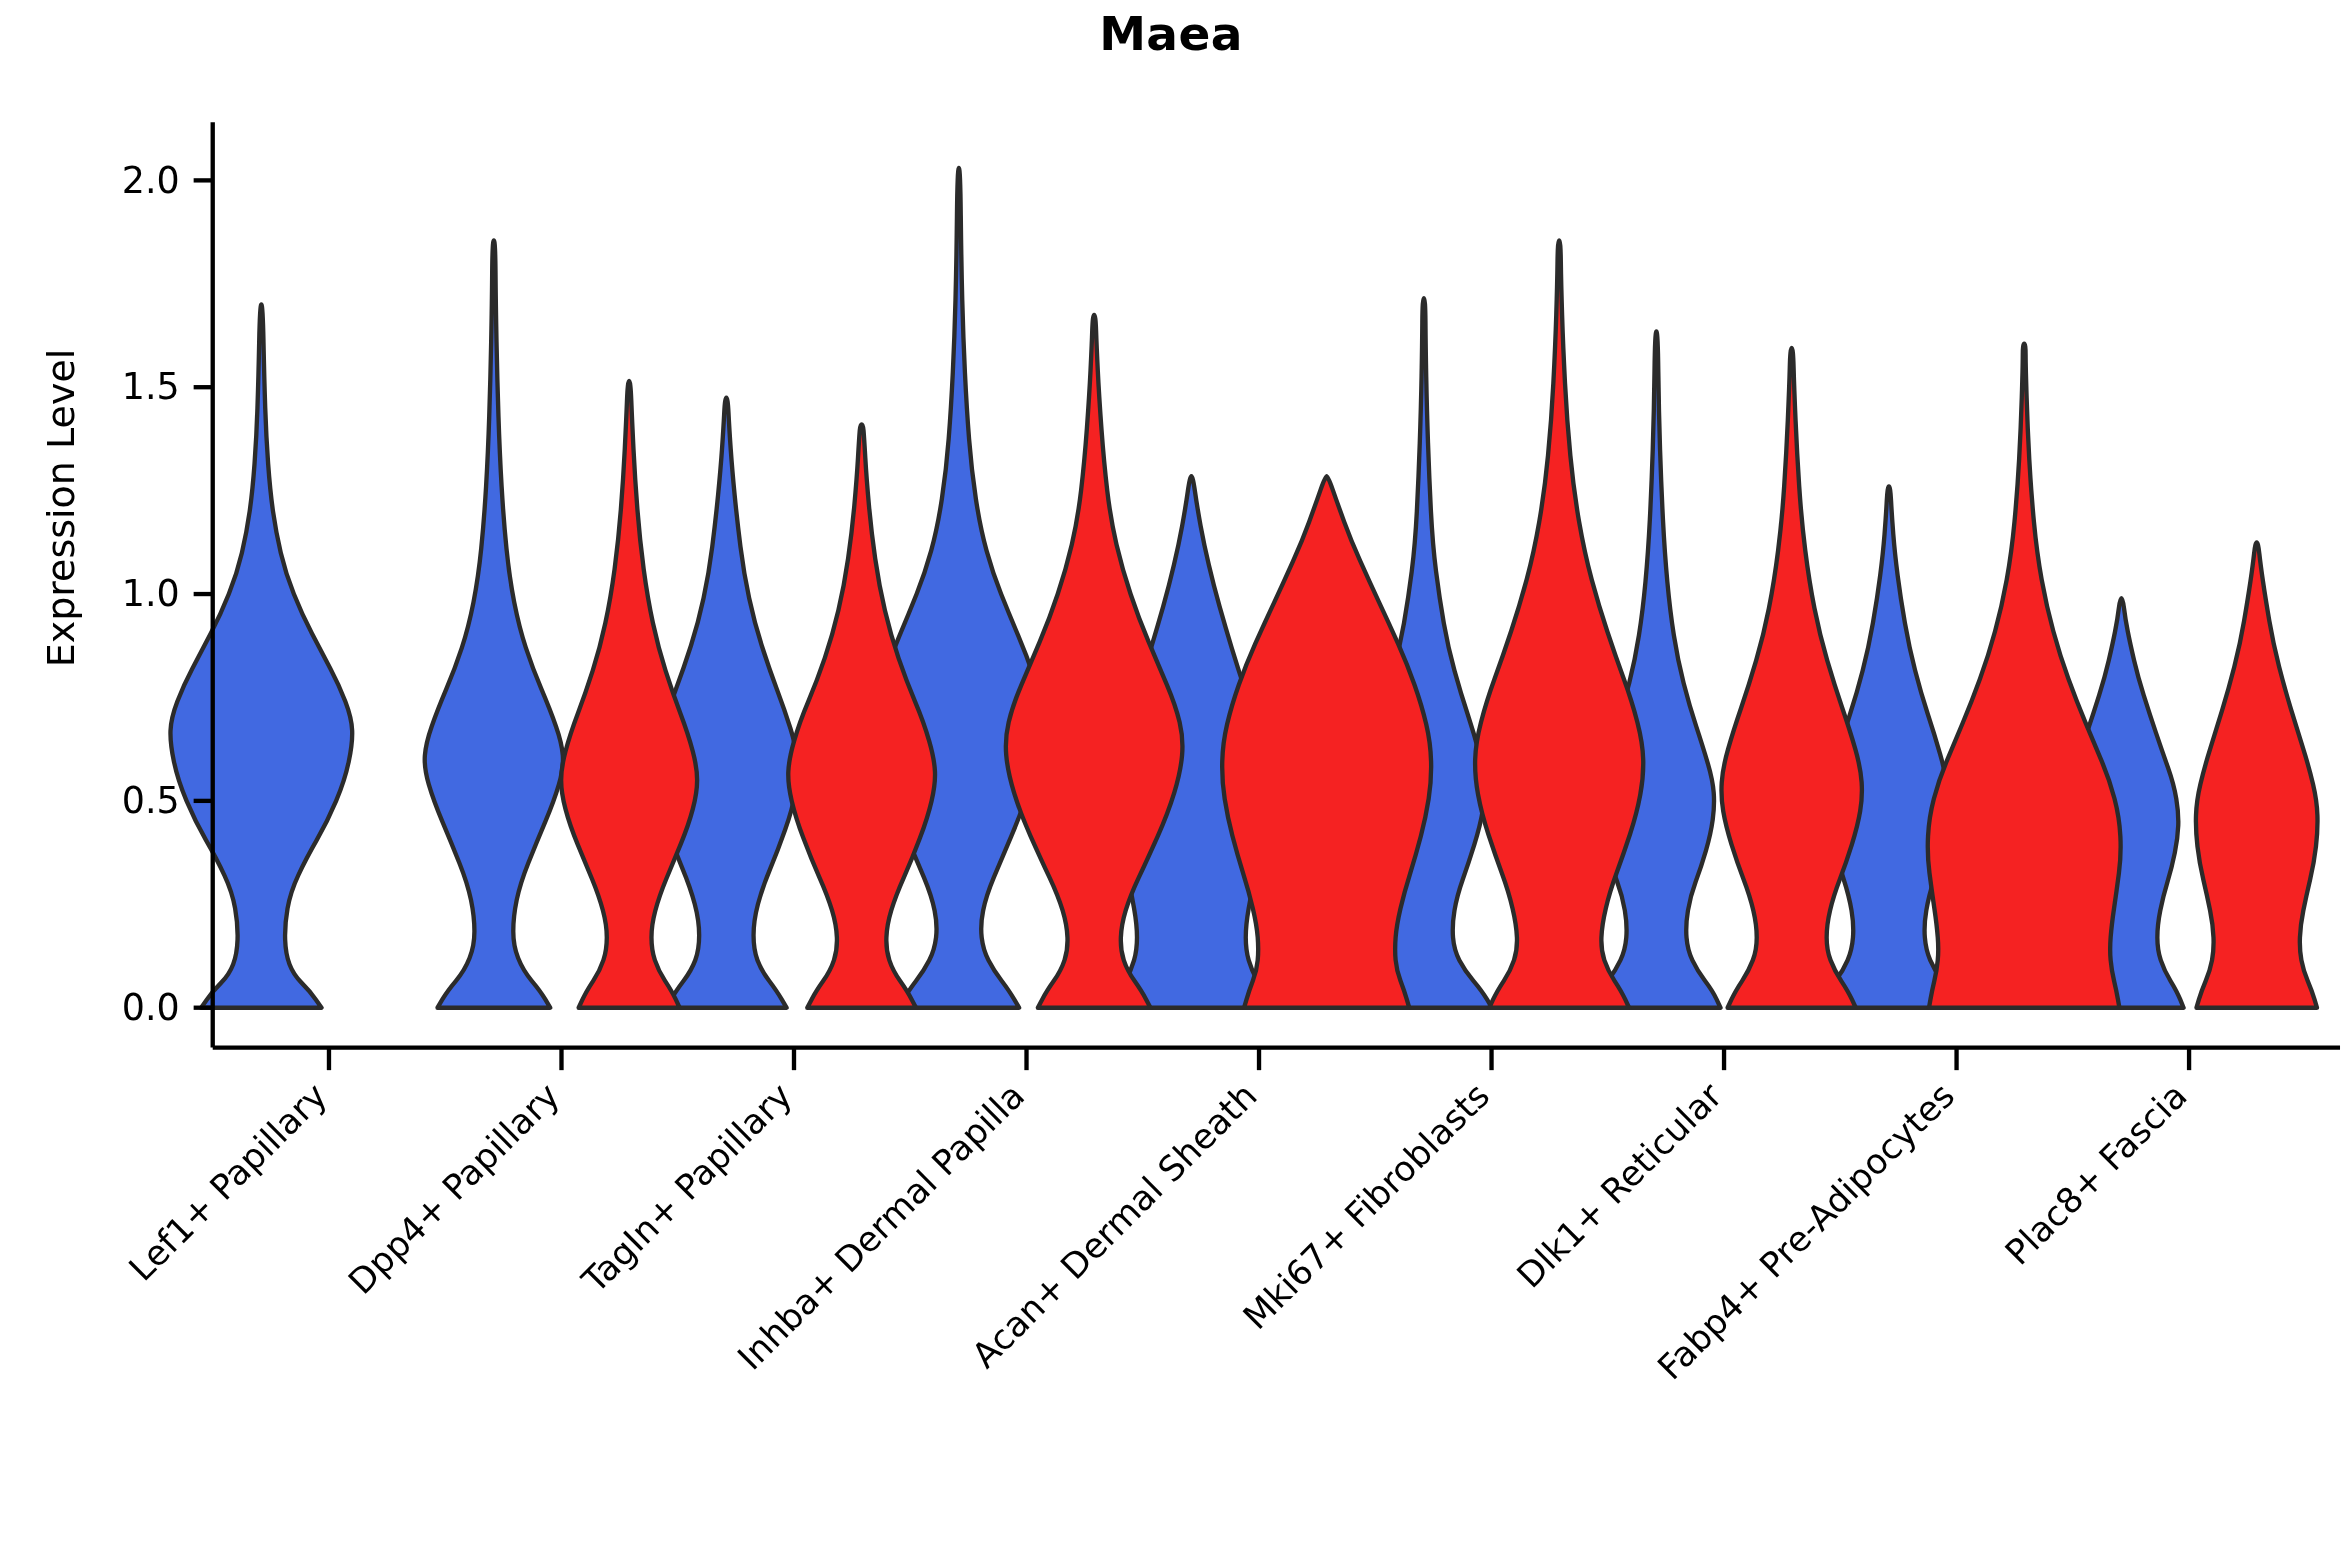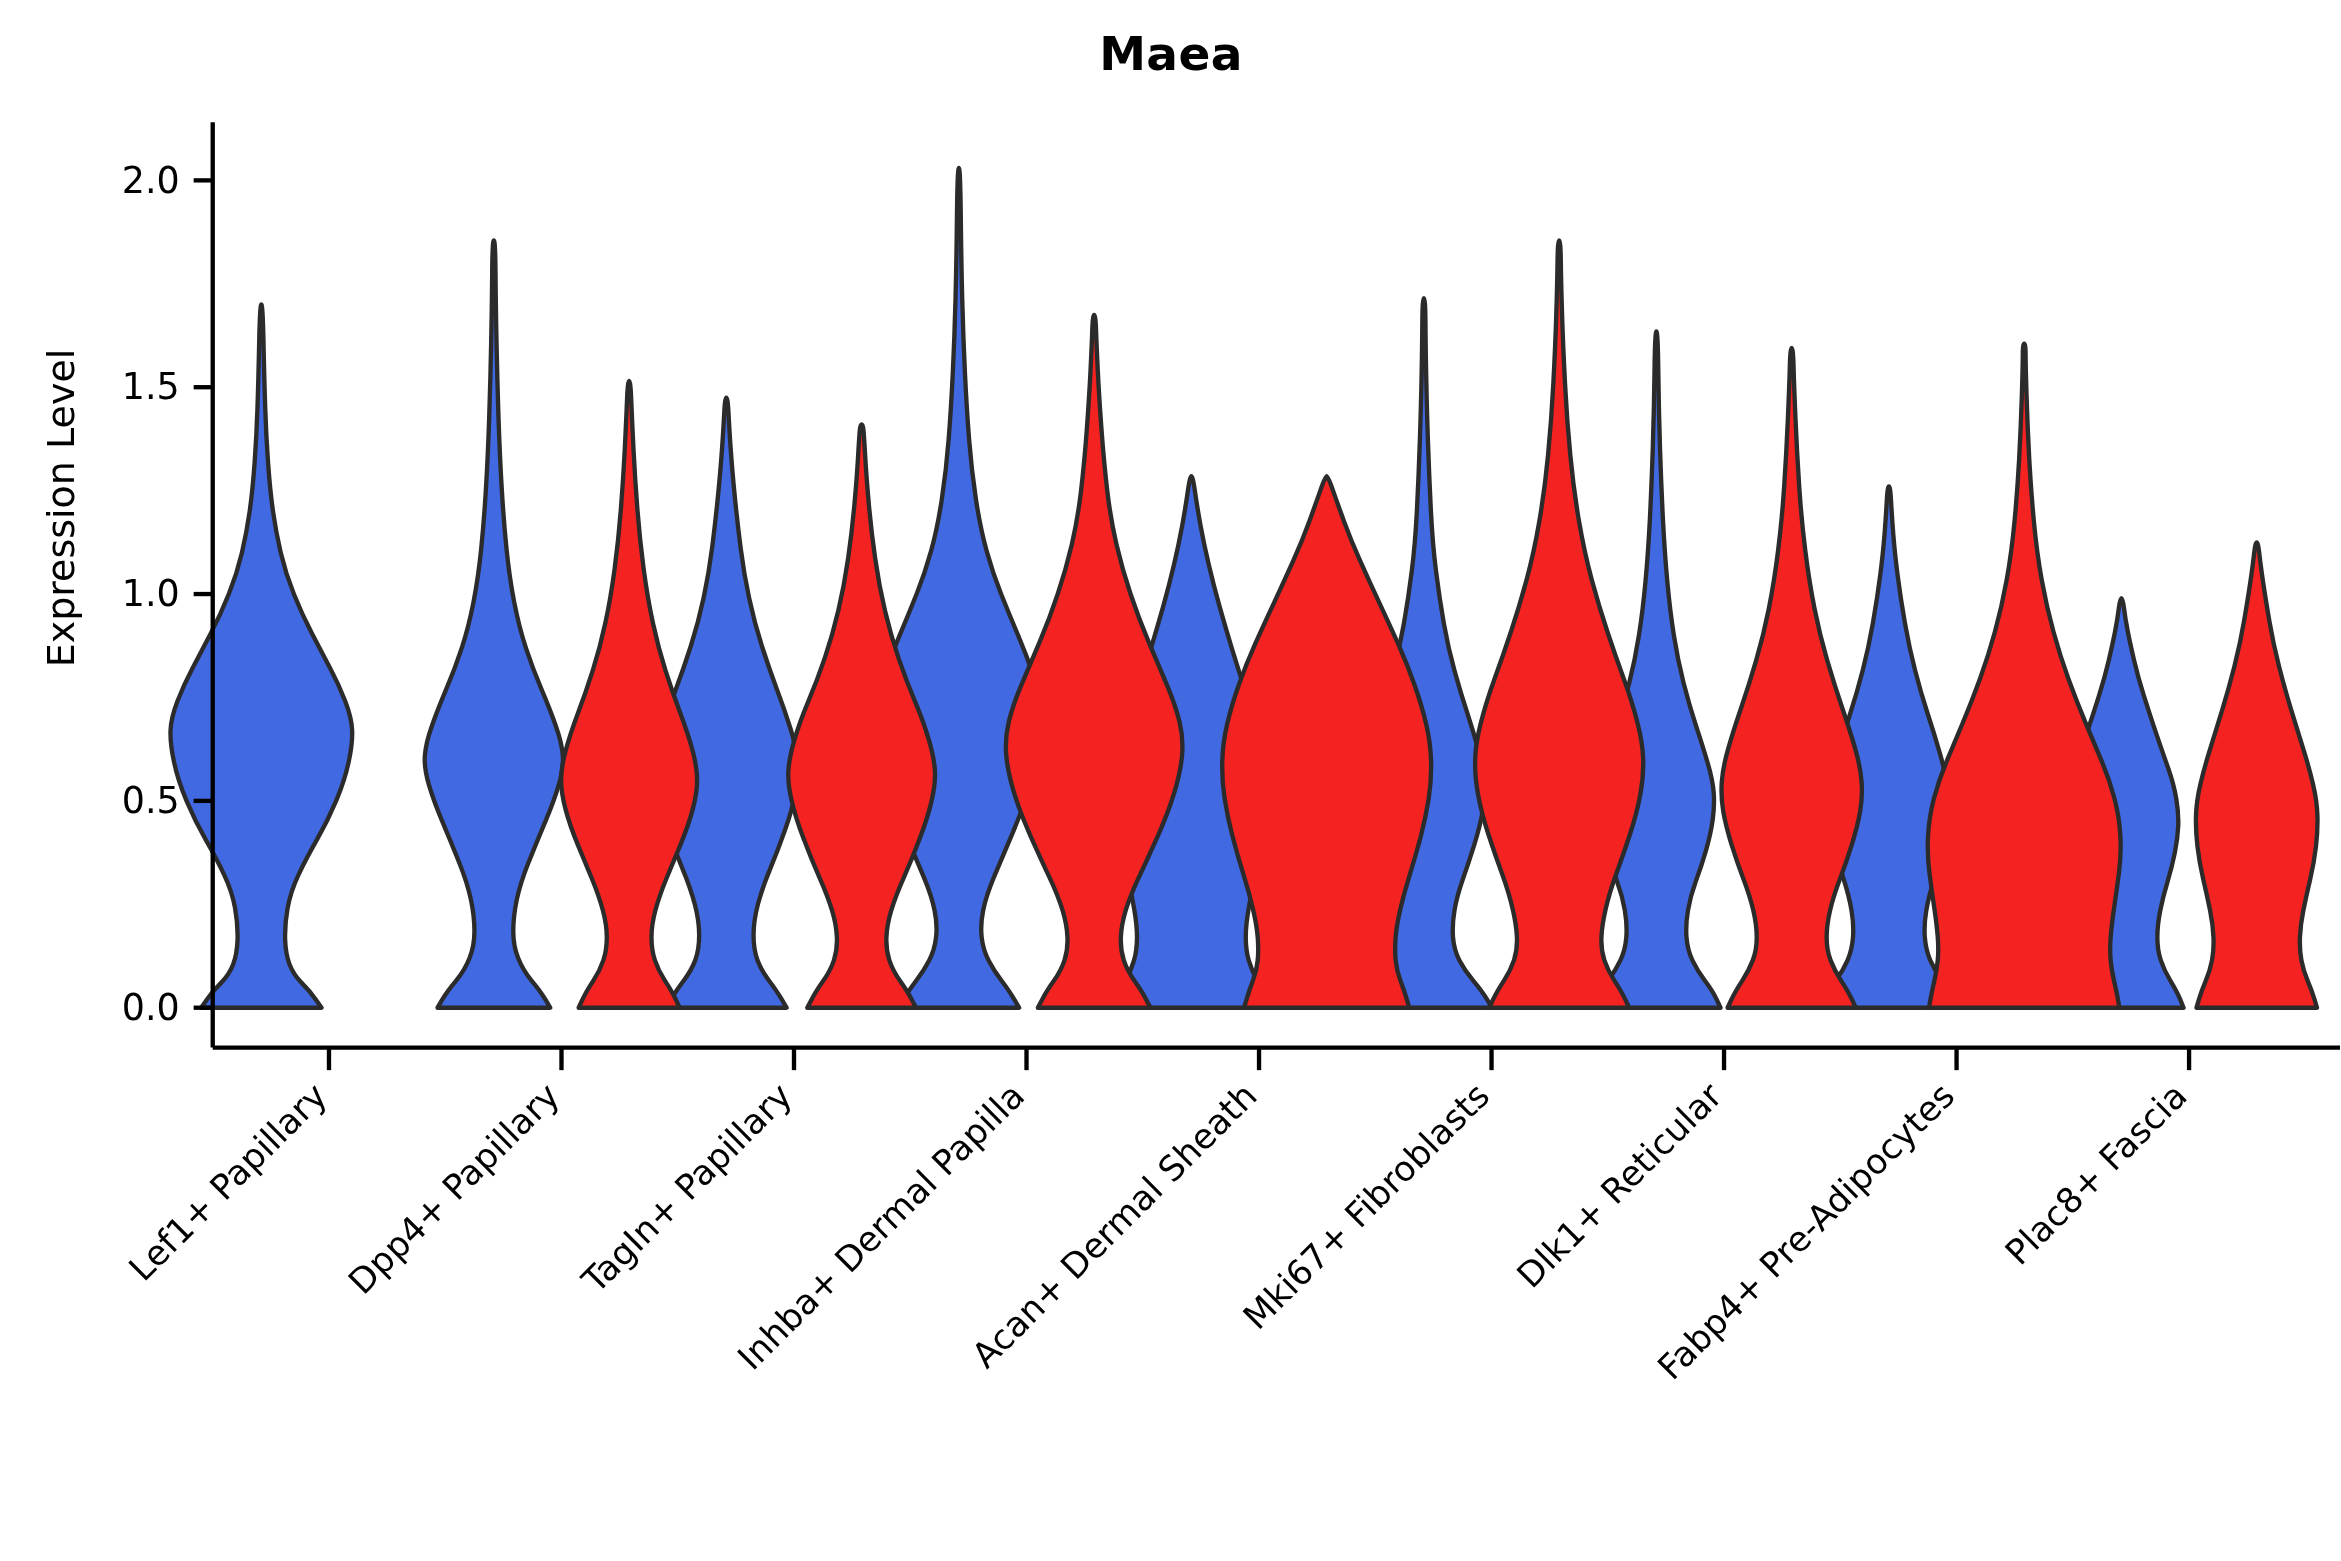--- a/index.html
+++ b/index.html
@@ -15,21 +15,21 @@
   }
   #figure {
     position: relative;
     width: 2342px;
     height: 1561px;
     background: #ffffff;
   }
   #plot-title {
     position: absolute;
     left: 0;
-    top: 26px;
+    top: 6px;
     width: 2342px;
     text-align: center;
     font-size: 47px;
     font-weight: bold;
     color: #000000;
     letter-spacing: 0.4px;
   }
   #ylabel {
     position: absolute;
     left: -243px;

